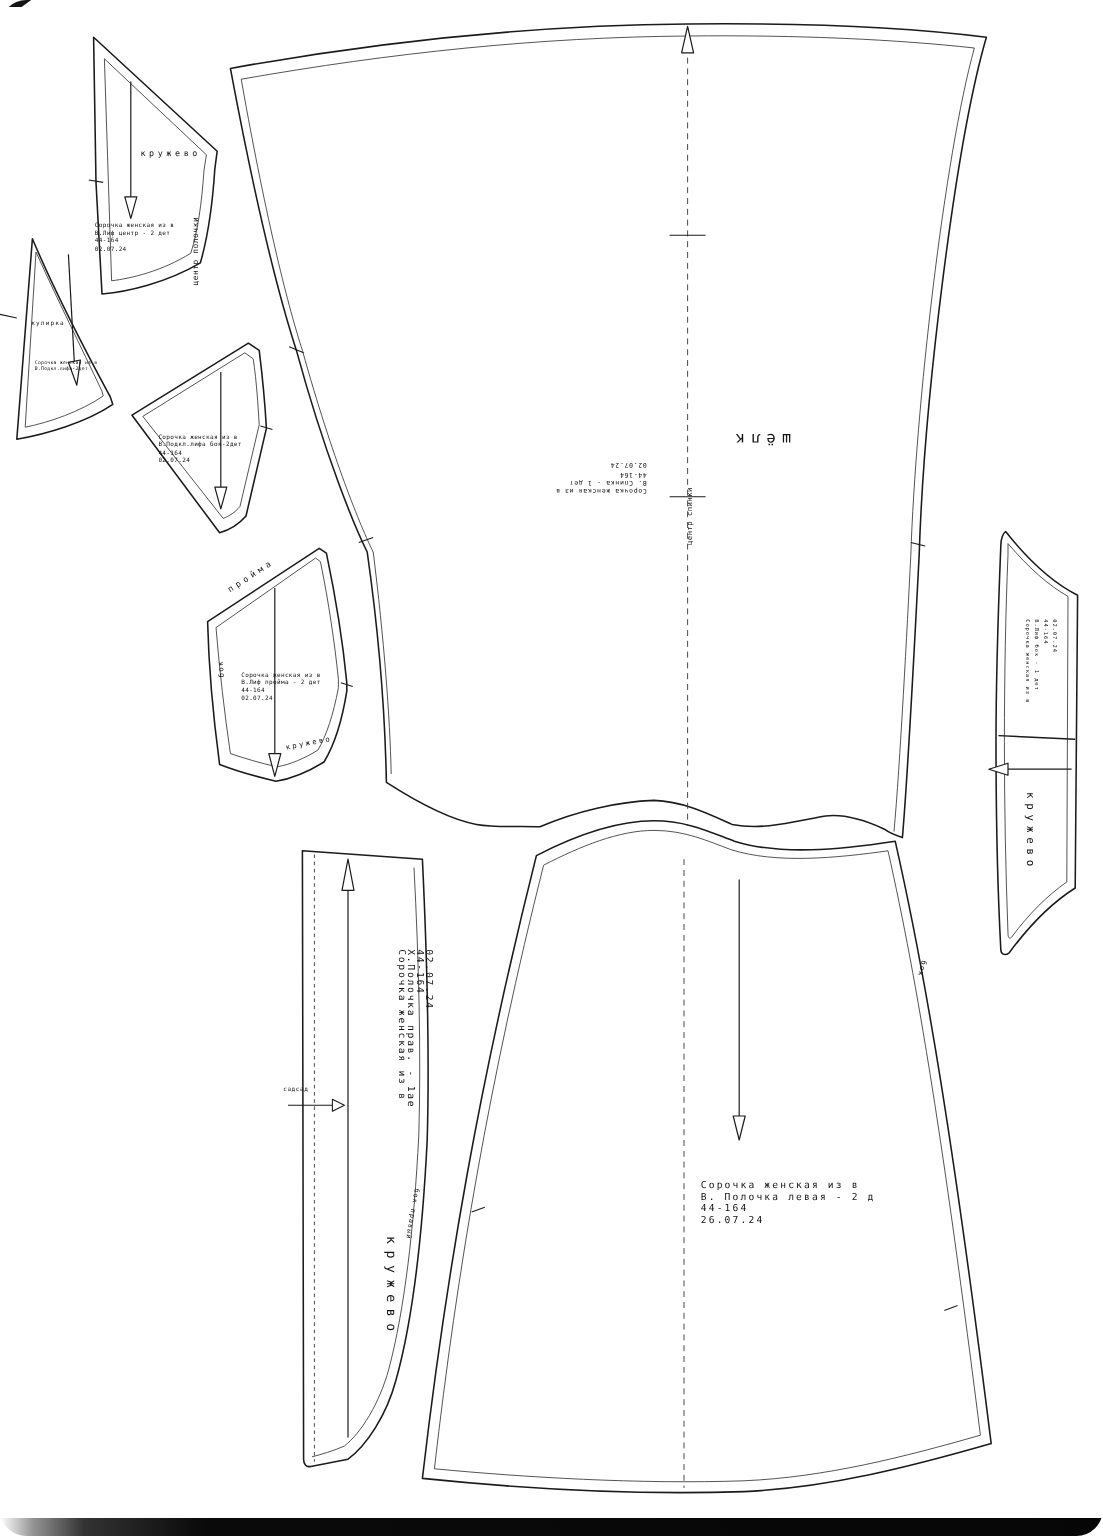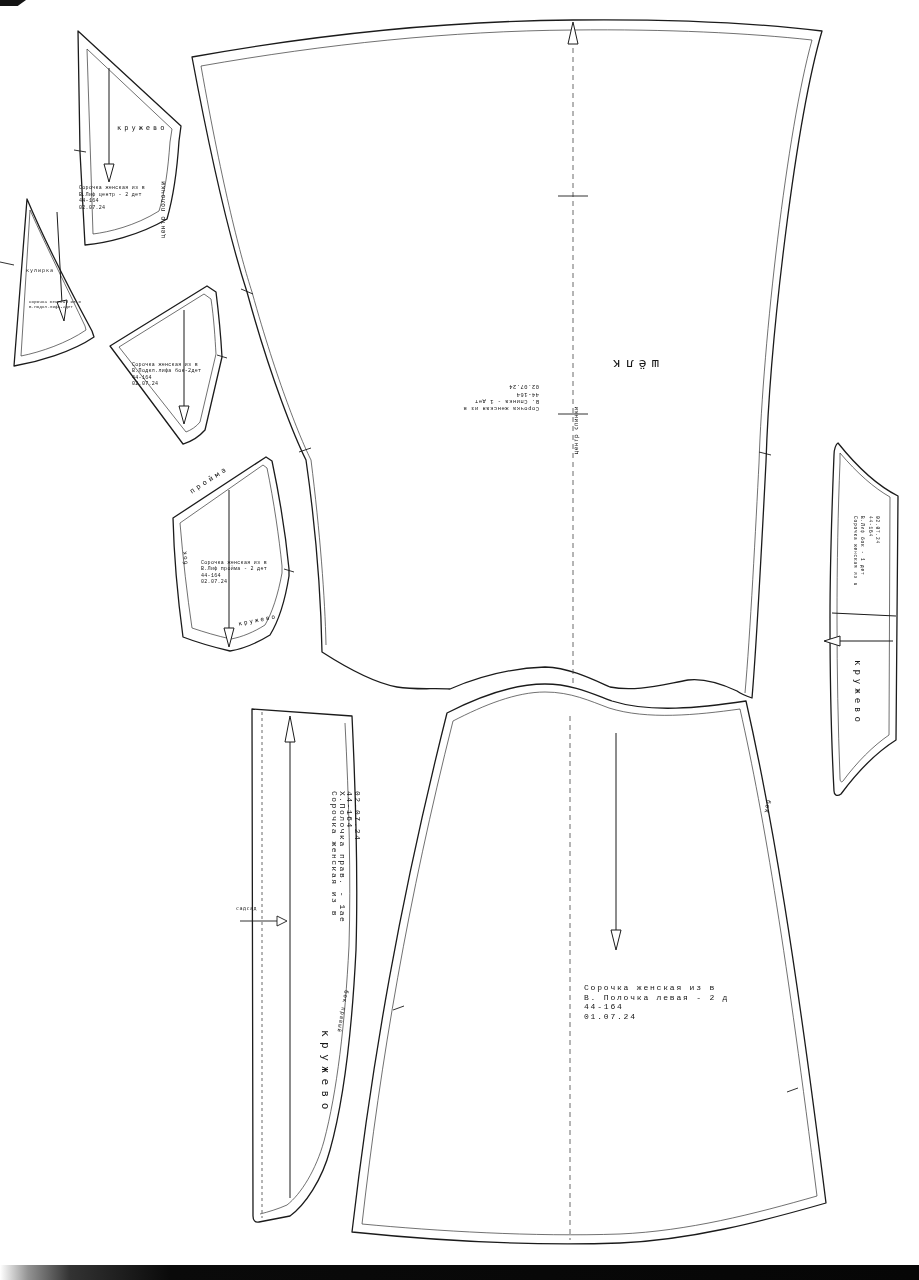--- a/index.html
+++ b/index.html
@@ -1,24 +1,24 @@
 <!DOCTYPE html>
 <html><head>
 <meta charset="utf-8">
 <style>
   html,body{margin:0;padding:0;background:#fff;}
   .stage{position:relative;width:919px;height:1280px;background:#ffffff;overflow:hidden;
-         font-family:"DejaVu Sans Mono","Liberation Mono",monospace;color:#141414;}
+         font-family:"DejaVu Sans Mono","Liberation Mono",monospace;color:#141414;border-radius:22px;}
   .stage svg{position:absolute;left:0;top:0;}
   .lbl{position:absolute;white-space:pre;color:#161616;line-height:1.1;}
   .v  {writing-mode:vertical-rl;}                                
   .vu {writing-mode:vertical-rl;transform:rotate(180deg);}       
   .vlr{writing-mode:vertical-lr;}                                
   .info{position:absolute;color:#141414;}
-  .info div{white-space:pre;font-family:Liberation Mono, monospace;}
+  .info div{white-space:pre;}
   .r180{transform:rotate(180deg);}
   .bottombar{position:absolute;left:0;right:0;bottom:0;height:15px;
      background:linear-gradient(90deg, rgba(15,15,15,0) 0px, rgba(15,15,15,0.45) 28px,
                 rgba(15,15,15,0.85) 70px, #0a0a0a 170px, #060606 100%);}
   .cornermark{position:absolute;left:0;top:0;width:26px;height:6px;background:#141414;
      clip-path:polygon(0 0,100% 0,68% 100%,0 100%);}
 </style>
 </head>
 <body>
 
@@ -157,20 +157,20 @@
   <div>02.07.24</div>
 </div>
 <div class="lbl" style="left:236px;top:906px;font-size:5px;letter-spacing:0.5px;">садсад</div>
 <div class="lbl v" style="left:340px;top:990px;font-size:5.5px;letter-spacing:1px;transform:rotate(10deg);">бок правый</div>
 <div class="lbl v" style="left:319px;top:1030px;font-size:11px;letter-spacing:5.5px;">кружево</div>
 
 <div class="info" style="left:584px;top:983px;font-size:8px;letter-spacing:1.8px;line-height:9.6px;">
   <div>Сорочка женская из в</div>
   <div>В. Полочка левая - 2 д</div>
   <div>44-164</div>
-  <div>01.07.24</div>
+  <div>26.07.24</div>
 </div>
 <div class="lbl v" style="left:764px;top:800px;font-size:6px;letter-spacing:1px;transform:rotate(12deg);">бок</div>
 
 <div class="cornermark"></div>
 <div class="bottombar"></div>
 
 </div>
 
 </body></html>

